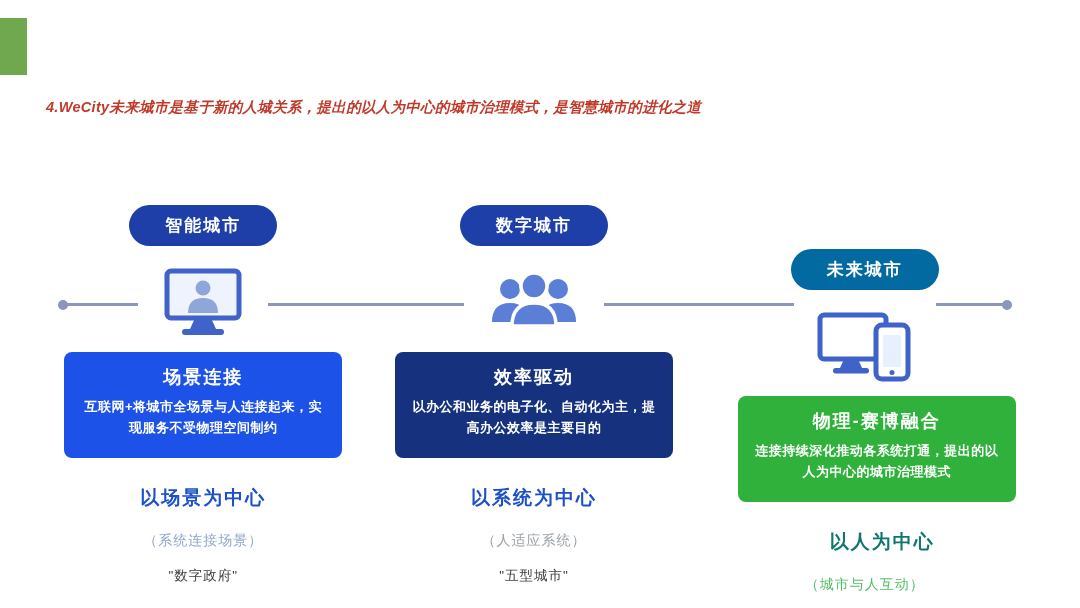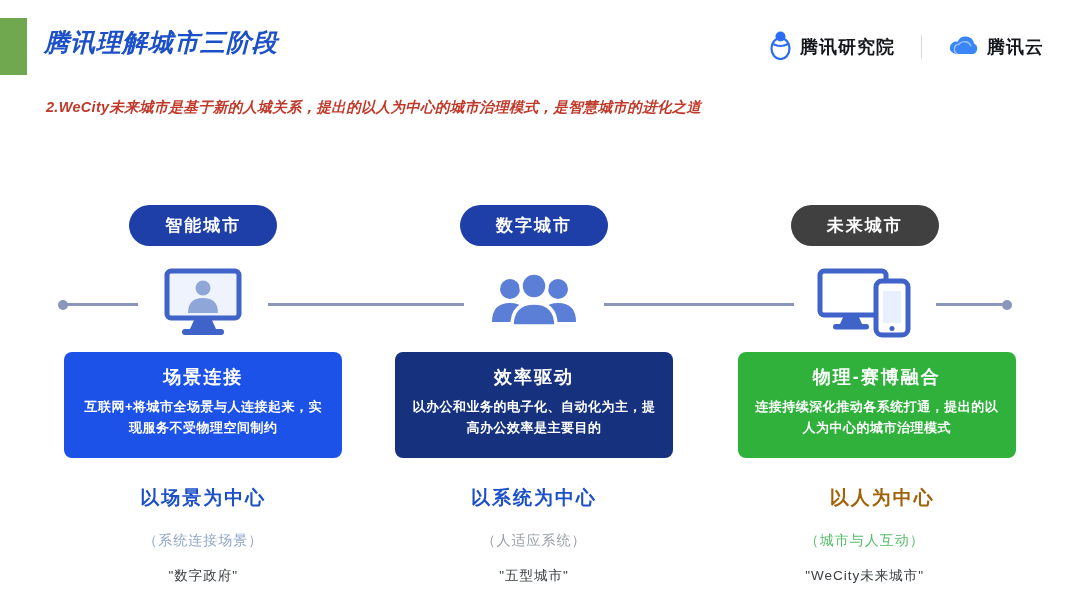--- a/index.html
+++ b/index.html
@@ -26,78 +26,53 @@
   .connector .dot-left { left:-4px; }
   .connector .dot-right { right:-4px; }
   
   .columns { position:absolute; left:38px; right:50px; top:205px; display:flex; z-index:2; }
   .column { flex:1; display:flex; flex-direction:column; align-items:center; }
   .stage-badge {
     display:inline-block; padding:9px 36px; border-radius:21px;
     color:#fff; font-weight:700; font-size:17px; letter-spacing:2px;
   }
   .col-1 .stage-badge, .col-2 .stage-badge { background:#1e3ea8; }
-  .col-3 .stage-badge { background:#404040; }
+  .col-3 .stage-badge { background:#0369a1;margin-top:44px; }
   .icon-wrap {
     margin-top:12px; height:90px; display:flex; align-items:center; justify-content:center;
     background:#ffffff; padding:0 22px;
   }
   .stage-card {
     width:278px; min-height:106px; border-radius:8px; padding:13px 16px 14px;
     color:#fff; text-align:center; margin-top:4px;
   }
   .col-1 .stage-card { background:#16327e; }
   .col-2 .stage-card { background:#1d52e8; }
   .col-3 .stage-card { background:#2fb13c;margin-left:24px; }
   .card-title { font-size:18px; font-weight:700; letter-spacing:2px; margin-bottom:7px; }
   .card-body { font-size:13px; line-height:1.65; letter-spacing:.5px; font-weight:600; }
   .center-text { margin-top:27px; font-size:19px; font-weight:800; letter-spacing:2px; }
   .col-1 .center-text, .col-2 .center-text { color:#1c50c8; }
-  .col-3 .center-text { color:#a16207;margin-left:35px; }
+  .col-3 .center-text { color:#0f766e;margin-left:35px; }
   .sub-text { margin-top:21px; font-size:14px; letter-spacing:1px; }
   .col-1 .sub-text { color:#9aa0a6; }
   .col-2 .sub-text { color:#90a6c9; }
   .col-3 .sub-text { color:#55bd68; }
   .quote-text { margin-top:17px; font-size:13.5px; color:#3c4043; letter-spacing:1px; }
 </style>
 </head>
 <body>
 
 <div class="slide">
 
   <div class="green-tab"></div>
 
-  <div class="header">
-    <div class="page-title">腾讯理解城市三阶段</div>
-    <div class="logos">
-      <div class="logo">
-        <span>
-          <svg width="25" height="30" viewBox="0 0 25 30">
-            <ellipse cx="12.5" cy="18.5" rx="9" ry="10.5" fill="none" stroke="#2a6df4" stroke-width="2.2"></ellipse>
-            <circle cx="12.5" cy="6.5" r="5" fill="#2a6df4"></circle>
-            <path d="M5 14 Q12.5 18 20 14" fill="none" stroke="#2a6df4" stroke-width="2.2"></path>
-          </svg>
-        </span>
-        <span class="logo-label">腾讯研究院</span>
-      </div>
-      <div class="logo-divider"></div>
-      <div class="logo">
-        <span>
-          <svg width="32" height="22" viewBox="0 0 32 22">
-            <path d="M8 20 a6.2 6.2 0 1 1 1.6-12.2 A8.6 8.6 0 0 1 26 9.5 a5.6 5.6 0 0 1-1.2 10.5 z" fill="#3b86f6"></path>
-            <path d="M10 20 a5 5 0 0 1 1-9.8 a7 7 0 0 1 12 2" fill="none" stroke="#9cc4fb" stroke-width="1.4"></path>
-          </svg>
-        </span>
-        <span class="logo-label">腾讯云</span>
-      </div>
-    </div>
-  </div>
 
   <div class="intro">
-    <div class="intro-line">2.WeCity未来城市是基于新的人城关系，提出的以人为中心的城市治理模式，是智慧城市的进化之道</div>
+    <div class="intro-line">4.WeCity未来城市是基于新的人城关系，提出的以人为中心的城市治理模式，是智慧城市的进化之道</div>
   </div>
 
   <div class="connector">
     <span class="dot dot-left"></span>
     <span class="dot dot-right"></span>
   </div>
 
   <div class="columns">
 
     <div class="column col-2">

